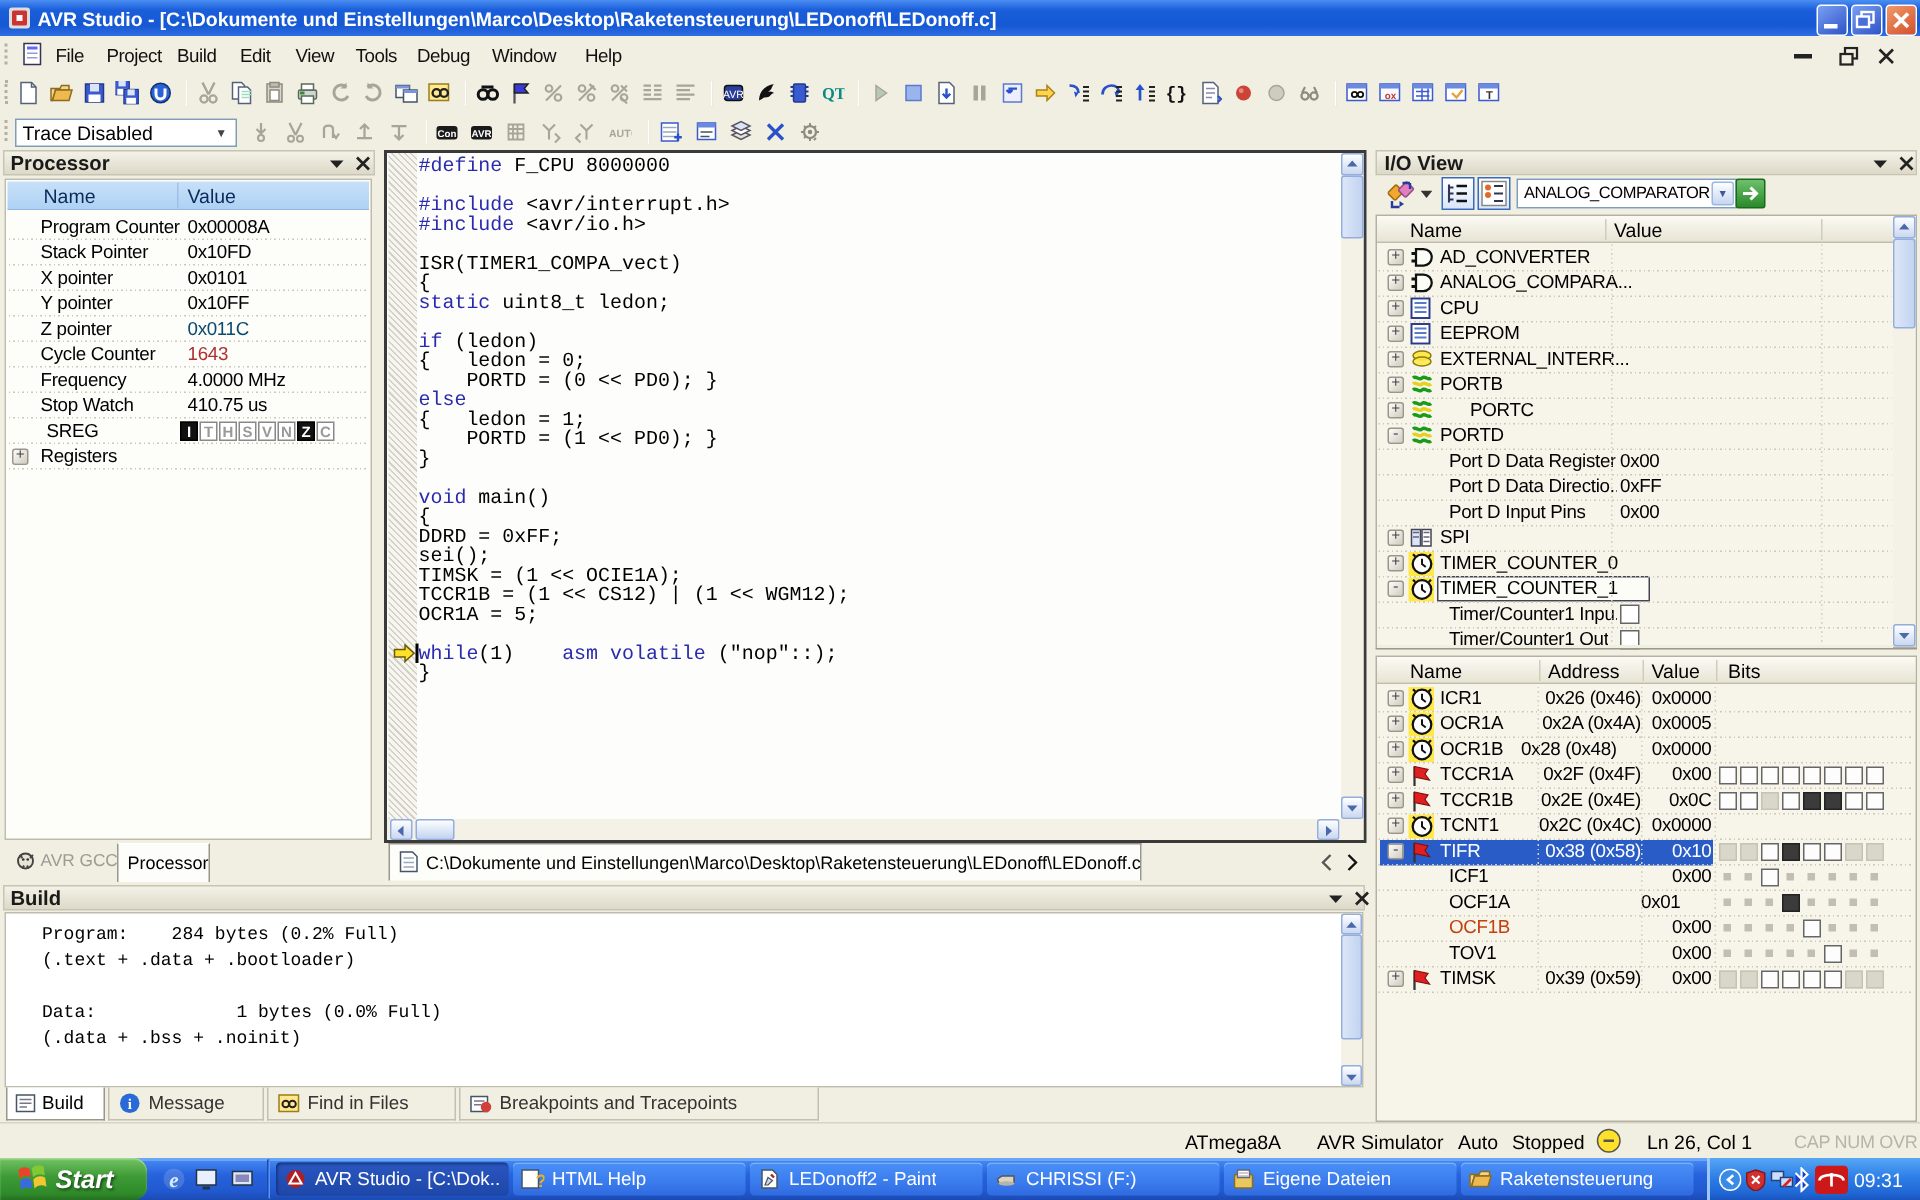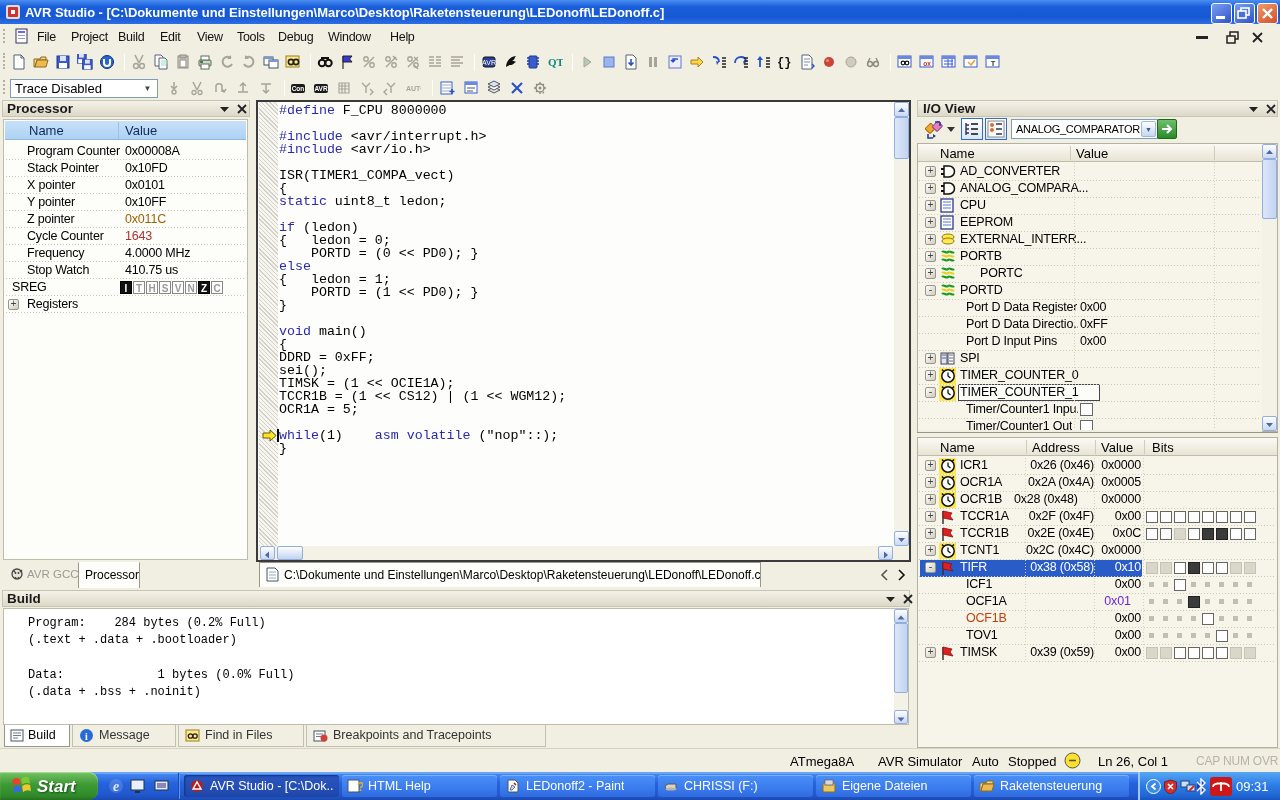--- a/index.html
+++ b/index.html
@@ -356,29 +356,29 @@
 <span style="position:absolute;left:113px;top:1px;width:1px;height:17px;background:#9cc2e8"></span>
 </div>
 <div class="trow" style="left:27px;top:144px;width:220px">Program Counter<span style="position:absolute;left:98px;color:#000">0x00008A</span></div>
 <div class="gline" style="left:6px;top:159px;width:240px"></div>
 <div class="trow" style="left:27px;top:161px;width:220px">Stack Pointer<span style="position:absolute;left:98px;color:#000">0x10FD</span></div>
 <div class="gline" style="left:6px;top:176px;width:240px"></div>
 <div class="trow" style="left:27px;top:178px;width:220px">X pointer<span style="position:absolute;left:98px;color:#000">0x0101</span></div>
 <div class="gline" style="left:6px;top:193px;width:240px"></div>
 <div class="trow" style="left:27px;top:195px;width:220px">Y pointer<span style="position:absolute;left:98px;color:#000">0x10FF</span></div>
 <div class="gline" style="left:6px;top:210px;width:240px"></div>
-<div class="trow" style="left:27px;top:212px;width:220px">Z pointer<span style="position:absolute;left:98px;color:#a16207">0x011C</span></div>
+<div class="trow" style="left:27px;top:212px;width:220px">Z pointer<span style="position:absolute;left:98px;color:#0c4a6e">0x011C</span></div>
 <div class="gline" style="left:6px;top:227px;width:240px"></div>
 <div class="trow" style="left:27px;top:229px;width:220px">Cycle Counter<span style="position:absolute;left:98px;color:#b03030">1643</span></div>
 <div class="gline" style="left:6px;top:244px;width:240px"></div>
 <div class="trow" style="left:27px;top:246px;width:220px">Frequency<span style="position:absolute;left:98px;color:#000">4.0000 MHz</span></div>
 <div class="gline" style="left:6px;top:261px;width:240px"></div>
 <div class="trow" style="left:27px;top:263px;width:220px">Stop Watch<span style="position:absolute;left:98px;color:#000">410.75 us</span></div>
 <div class="gline" style="left:6px;top:278px;width:240px"></div>
-<div class="trow" style="left:12px;top:280px">SREG</div>
+<div class="trow" style="left:31px;top:280px">SREG</div>
 <div class="a" style="left:120px;top:281px;width:12px;height:13px;background:#111;border:1px solid #000;color:#fff;font-size:10px;text-align:center;line-height:13px;font-weight:bold">I</div>
 <div class="a" style="left:133px;top:281px;width:12px;height:13px;background:#fff;border:1px solid #888;color:#999;font-size:10px;text-align:center;line-height:13px;font-weight:bold">T</div>
 <div class="a" style="left:146px;top:281px;width:12px;height:13px;background:#fff;border:1px solid #888;color:#999;font-size:10px;text-align:center;line-height:13px;font-weight:bold">H</div>
 <div class="a" style="left:159px;top:281px;width:12px;height:13px;background:#fff;border:1px solid #888;color:#999;font-size:10px;text-align:center;line-height:13px;font-weight:bold">S</div>
 <div class="a" style="left:172px;top:281px;width:12px;height:13px;background:#fff;border:1px solid #888;color:#999;font-size:10px;text-align:center;line-height:13px;font-weight:bold">V</div>
 <div class="a" style="left:185px;top:281px;width:12px;height:13px;background:#fff;border:1px solid #888;color:#999;font-size:10px;text-align:center;line-height:13px;font-weight:bold">N</div>
 <div class="a" style="left:198px;top:281px;width:12px;height:13px;background:#111;border:1px solid #000;color:#fff;font-size:10px;text-align:center;line-height:13px;font-weight:bold">Z</div>
 <div class="a" style="left:211px;top:281px;width:12px;height:13px;background:#fff;border:1px solid #888;color:#999;font-size:10px;text-align:center;line-height:13px;font-weight:bold">C</div>
 <div class="gline" style="left:6px;top:295px;width:240px"></div>
 <div class="plus" style="left:8px;top:299px">+</div>
@@ -734,21 +734,21 @@
 <div class="dot" style="left:1149px;top:582px"></div>
 <div class="dot" style="left:1163px;top:582px"></div>
 <div class="bit" style="left:1174px;top:579px"></div>
 <div class="dot" style="left:1191px;top:582px"></div>
 <div class="dot" style="left:1205px;top:582px"></div>
 <div class="dot" style="left:1219px;top:582px"></div>
 <div class="dot" style="left:1233px;top:582px"></div>
 <div class="dot" style="left:1247px;top:582px"></div>
 <div class="gline" style="left:919px;top:593px;width:356px"></div>
 <div class="trow" style="left:966px;top:594px;color:#000">OCF1A</div>
-<div class="trow" style="left:1094px;top:594px;width:47px;text-align:center;color:#6d28d9">0x01</div>
+<div class="trow" style="left:1094px;top:594px;width:47px;text-align:left;color:#000000">0x01</div>
 <div class="dot" style="left:1149px;top:599px"></div>
 <div class="dot" style="left:1163px;top:599px"></div>
 <div class="dot" style="left:1177px;top:599px"></div>
 <div class="bit on" style="left:1188px;top:596px"></div>
 <div class="dot" style="left:1205px;top:599px"></div>
 <div class="dot" style="left:1219px;top:599px"></div>
 <div class="dot" style="left:1233px;top:599px"></div>
 <div class="dot" style="left:1247px;top:599px"></div>
 <div class="gline" style="left:919px;top:610px;width:356px"></div>
 <div class="trow" style="left:966px;top:611px;color:#c2410c">OCF1B</div>

